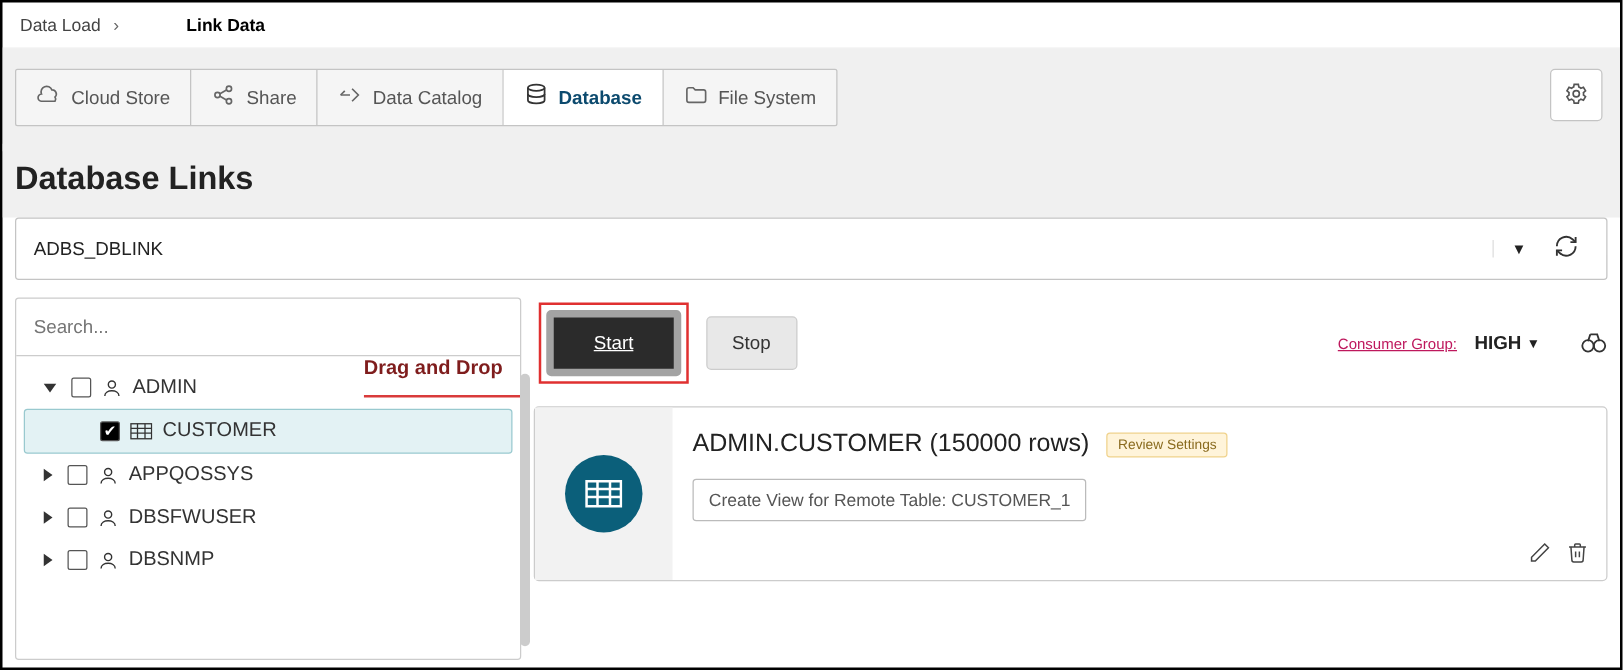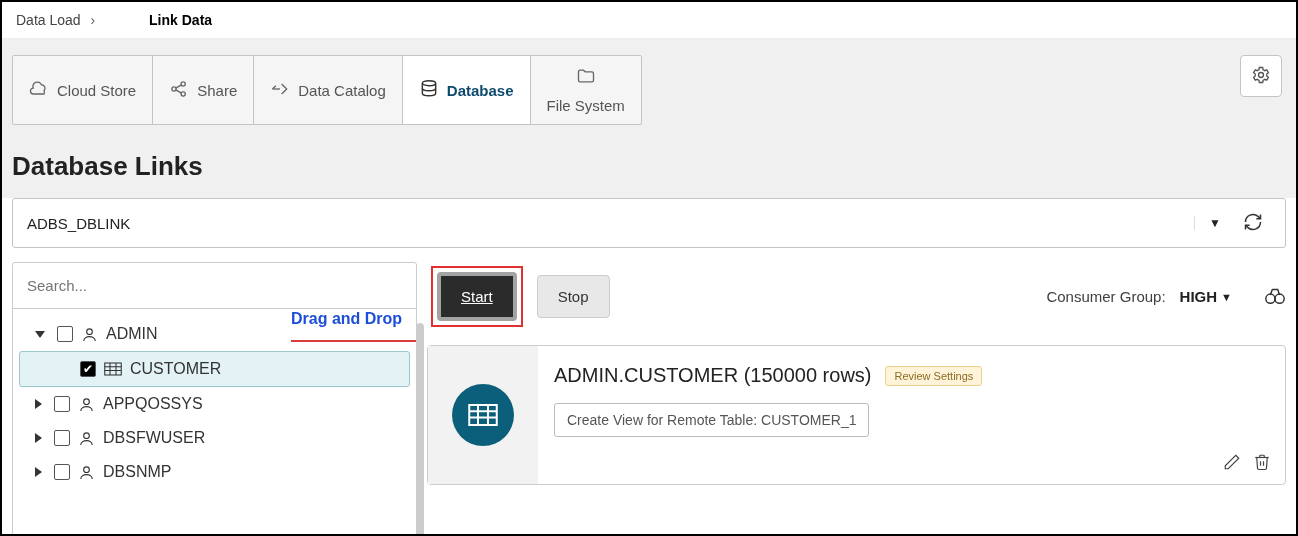--- a/index.html
+++ b/index.html
@@ -4,21 +4,21 @@
 <style>
   * { box-sizing: border-box; margin: 0; padding: 0; font-family: Arial, Helvetica, sans-serif; }
   body { background: #fff; border: 2px solid #000; width: 1298px; height: 536px; font-size: 14px; color: #222; }
 
   .breadcrumb { padding: 10px 14px; font-size: 14px; color: #444; border-bottom: 1px solid #eee; }
   .breadcrumb .sep { margin: 0 6px; color: #666; }
 
   .toolbar-bg { background: #f0f0f0; padding: 16px 10px 20px 10px; position: relative; }
   .tabbar { display: flex; border: 1px solid #c4c4c4; background: #f5f5f5; width: fit-content; border-radius: 2px; }
   .tab { display: flex; align-items: center; gap: 8px; padding: 10px 16px; border-right: 1px solid #c4c4c4; color: #555; cursor: pointer; font-size: 15px; }
-  .tab:last-child { border-right: none; flex-direction: column; }
+  .tab:last-child { border-right: none; }
   .tab.active { background: #fff; color: #0c4a6e; font-weight: bold; }
   .tab svg { width: 20px; height: 20px; }
 
   .gear-btn { position: absolute; right: 14px; top: 16px; width: 42px; height: 42px; border: 1px solid #c4c4c4; background: #fff; border-radius: 4px; display:flex; align-items:center; justify-content:center; cursor:pointer; }
   .gear-btn svg { width: 20px; height: 20px; stroke:#555; }
 
   .page-title { font-size: 26px; font-weight: bold; padding: 12px 10px 16px 10px; background:#f0f0f0; margin-top:-6px;}
 
   .dblink-bar { margin: 0 10px 14px 10px; height: 50px; border: 1px solid #c4c4c4; background:#fff; display:flex; align-items:center; padding: 0 14px; font-size:15px; border-radius:3px;}
   .dblink-bar .spacer { flex:1; }
@@ -38,41 +38,41 @@
   .tree-row .chk { width:16px; height:16px; border:1px solid #555; border-radius:2px; display:flex; align-items:center; justify-content:center; background:#fff; }
   .tree-row .chk.checked { background:#000; color:#fff; font-size:12px; }
   .tree-row svg.user-ic { width:17px; height:17px; }
   .tree-row svg.table-ic { width:18px; height:14px; }
 
   .left-scrollbar { position:absolute; right:-8px; top:60px; bottom:10px; width:8px; background:#ccc; border-radius:4px; }
 
   .right-panel { flex:1; display:flex; flex-direction:column; }
   .action-bar { display:flex; align-items:center; gap:14px; padding: 4px 0 18px 4px;}
   .start-wrap { border:2px solid #e03030; padding:4px; }
-  .btn-start { background:#2b2b2b; color:#fff; border:4px solid #a3a3a3; padding:12px 20px; font-size:15px; border-radius:4px; cursor:pointer;text-decoration:underline;}
+  .btn-start { background:#2b2b2b; color:#fff; border:6px solid #a3a3a3; padding:12px 32px; font-size:15px; border-radius:4px; cursor:pointer;text-decoration:underline;}
   .btn-stop { background:#e8e8e8; color:#333; border:1px solid #ccc; padding:12px 20px; font-size:15px; border-radius:4px; cursor:pointer;}
   .action-ic { width:22px; height:22px; cursor:pointer; display:flex; align-items:center; justify-content:center; margin-left:20px;}
   .action-bar .flexfill { flex:1; }
-  .consumer-label { font-size:15px; color:#404040;}
+  .consumer-label { font-size:12px; color:#be185d;text-decoration:underline;}
   .consumer-val { font-size:15px; font-weight:bold; display:flex; align-items:center; gap:4px; cursor:pointer;}
   .binoculars { margin-left:18px; cursor:pointer;}
 
   .card { border:1px solid #ccc; border-radius:4px; display:flex; min-height:140px; }
   .card-left { width:110px; background:#f2f2f2; display:flex; align-items:center; justify-content:center;}
   .table-circle { width:62px; height:62px; background:#0b5f7a; border-radius:50%; display:flex; align-items:center; justify-content:center;}
   .table-circle svg { width:30px; height:24px; }
   .card-right { flex:1; padding:18px 16px; display:flex; flex-direction:column; position:relative;}
   .card-title-row { display:flex; align-items:center; gap:14px; margin-bottom:16px;}
   .card-title { font-size:20px; color:#222;}
   .review-badge { background:#fff4da; border:1px solid #f0d28c; color:#8a6b1f; font-size:11px; padding:3px 8px; border-radius:3px;}
   .view-box { border:1px solid #bbb; border-radius:3px; padding:8px 12px; font-size:14px; color:#555; width:fit-content;}
   .card-actions { position:absolute; right:14px; bottom:10px; display:flex; gap:12px;}
   .card-actions svg{ width:18px; height:18px; cursor:pointer;}
 
-  .annotation { position:absolute; left:278px; top:1px; color:#1d4ed8; font-weight:bold; font-size:16px; pointer-events:none;}
+  .annotation { position:absolute; left:278px; top:1px; color:#7f1d1d; font-weight:bold; font-size:16px; pointer-events:none;}
   .arrow-svg { position:absolute; left:278px; top:20px; pointer-events:none;}
 </style>
 </head>
 <body>
 
 <div class="breadcrumb">
   <span>Data Load</span>
   <span class="sep">›</span>
   <span style="font-weight:bold;color:#000;margin-left:44px;">Link Data</span>
 </div>

